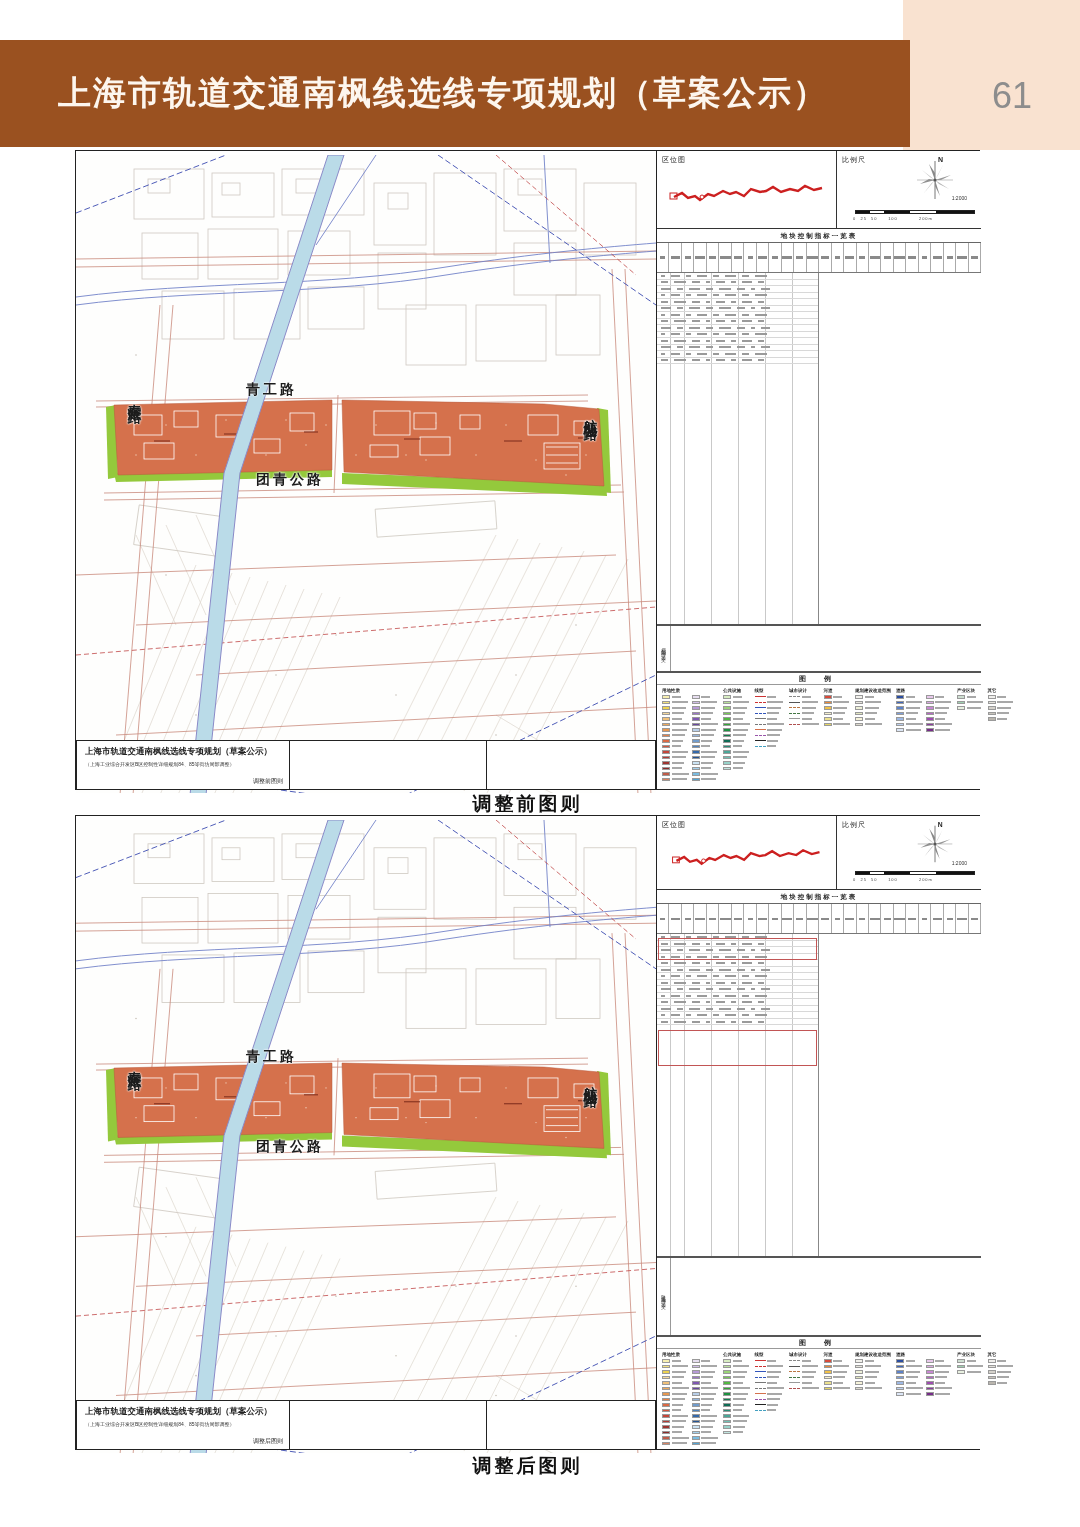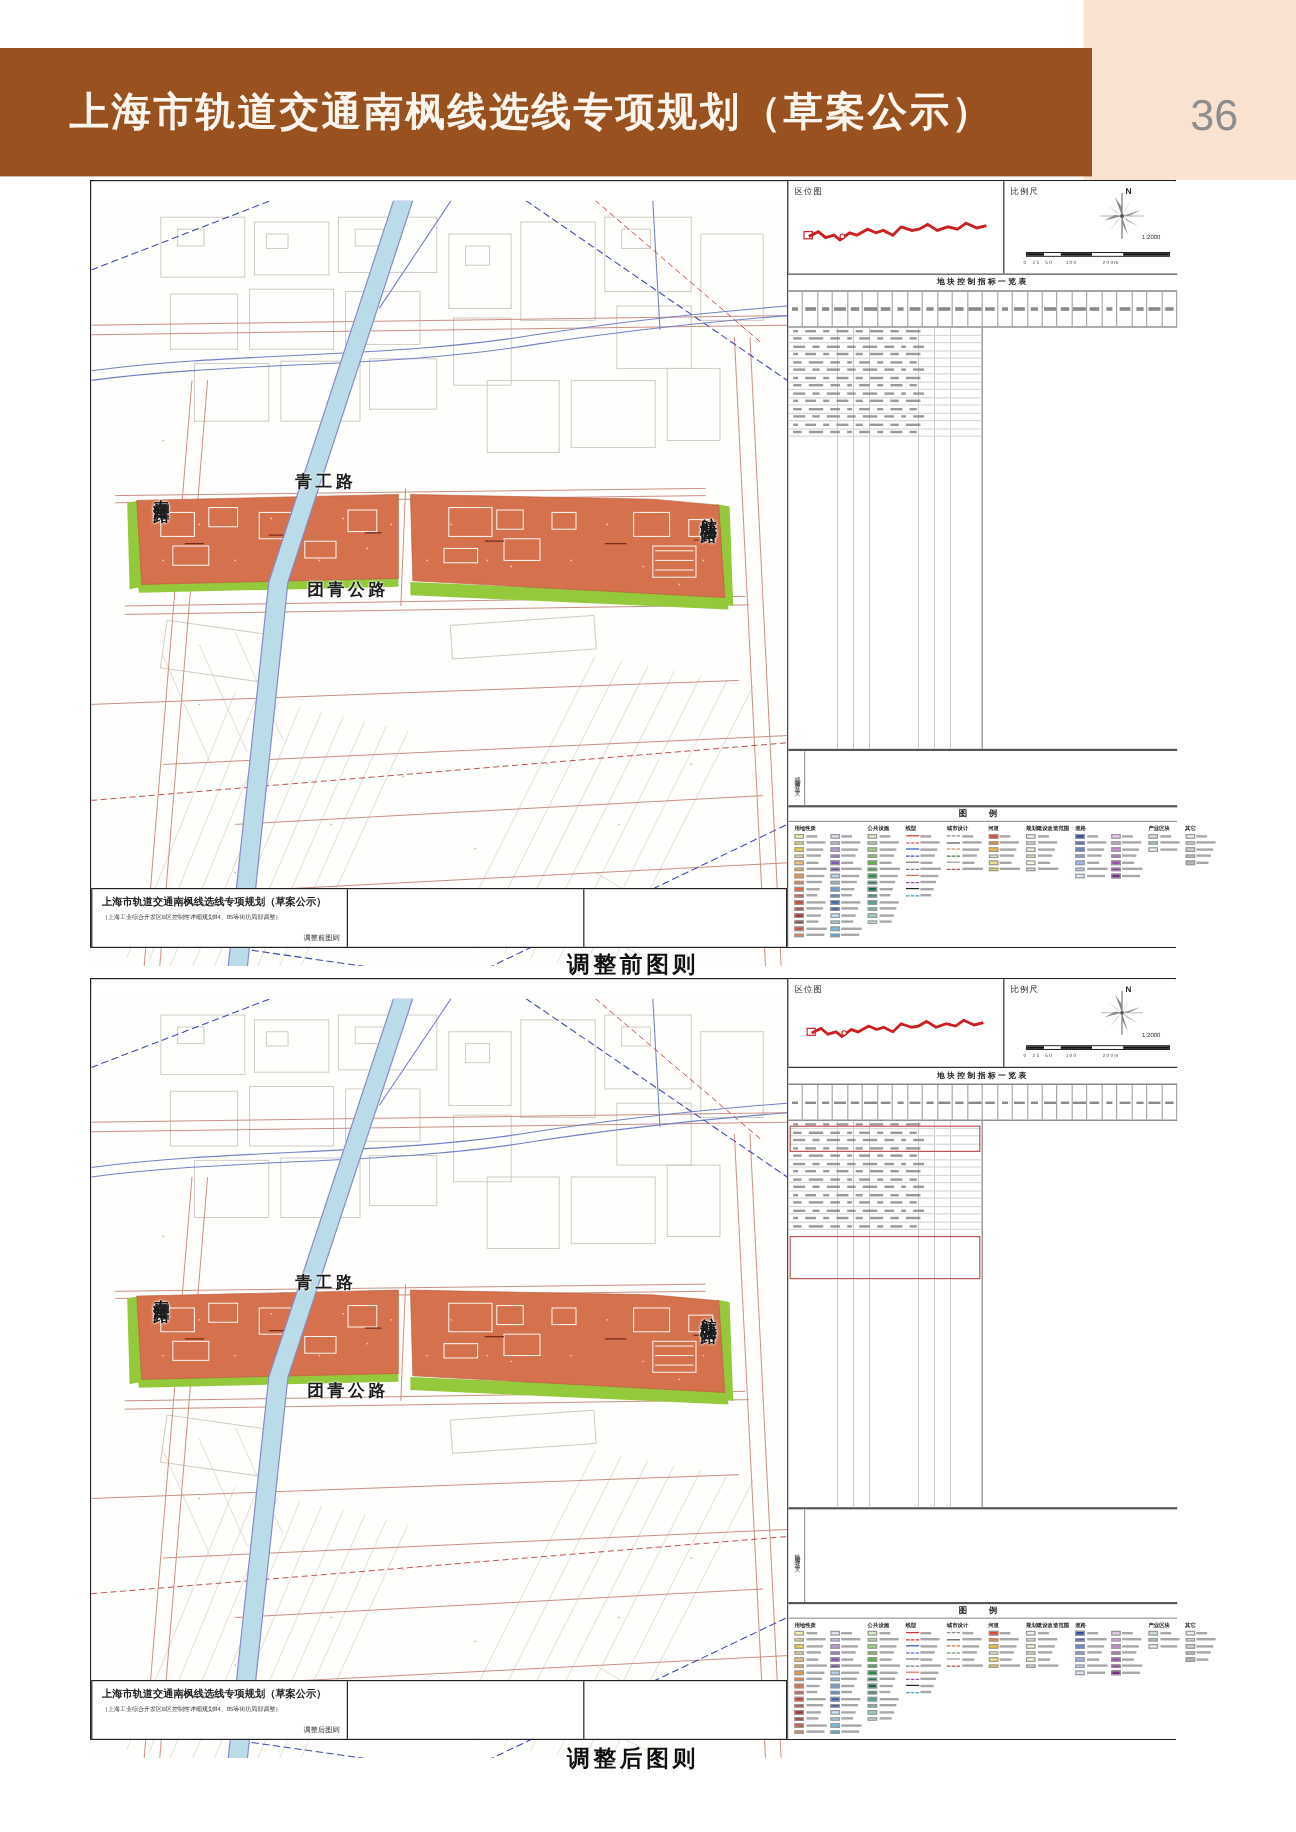--- a/index.html
+++ b/index.html
@@ -9,21 +9,21 @@
   
   .hdr-brown { position:absolute; left:0; top:40px; width:910px; height:107px; background:#9a5120; display:flex; align-items:center; }
   .hdr-title { color:#fdf6ee; font-size:33px; font-weight:bold; letter-spacing:2px; padding-left:58px; white-space:nowrap; }
   .hdr-corner { position:absolute; left:903px; top:0; width:177px; height:150px; background:#f9e2d0; }
   .hdr-pagenum { position:absolute; right:48px; top:75px; font-size:36px; color:#8d8d8d; }
 
   
   .panel { position:absolute; left:75px; width:905px; border:1.5px solid #222; background:#fff; }
   .panel-1 { top:150px; height:640px; }
   .panel-2 { top:815px; height:635px; }
-  .map-wrap { position:absolute; left:0; top:16px; width:580px; height:100%; overflow:hidden; }
+  .map-wrap { position:absolute; left:0; top:4px; width:580px; height:100%; overflow:hidden; }
   .map-wrap svg { display:block; }
 
   .road-label { position:absolute; font-weight:bold; color:#1c1c1c; text-shadow:0 0 2px #fff, 0 0 2px #fff; }
   .road-h { font-size:14px; letter-spacing:3px; }
   .road-v { font-size:14px; writing-mode:vertical-rl; text-orientation:upright; letter-spacing:3px; }
 
   
   .info { position:absolute; left:580px; top:0; width:325px; height:100%; background:#fff; border-left:1.5px solid #222; display:flex; flex-direction:column; }
   .info-top { display:flex; border-bottom:1px solid #333; }
   .p1 .info-top { height:78px; } .p2 .info-top { height:75px; }
@@ -223,21 +223,21 @@
 </g>
 </defs>
 </svg>
 
 <div class="page">
 
   <div class="hdr-corner"></div>
   <div class="hdr-brown">
     <div class="hdr-title">上海市轨道交通南枫线选线专项规划（草案公示）</div>
   </div>
-  <div class="hdr-pagenum">36</div>
+  <div class="hdr-pagenum">61</div>
 
   <div class="panel panel-1 p1">
     <div class="map-wrap">
       <svg viewBox="0 0 580 640" width="580" height="640" preserveAspectRatio="none">
           <use href="#basemap"></use>
         </svg>
       <div class="road-label road-h" style="left:170px; top:226px;">青工路</div>
       <div class="road-label road-v" style="left:50px; top:238px;">奉耀路</div>
       <div class="road-label road-h" style="left:180px; top:316px;">团青公路</div>
       <div class="road-label road-v" style="left:506px; top:252px;">航塘公路</div>

